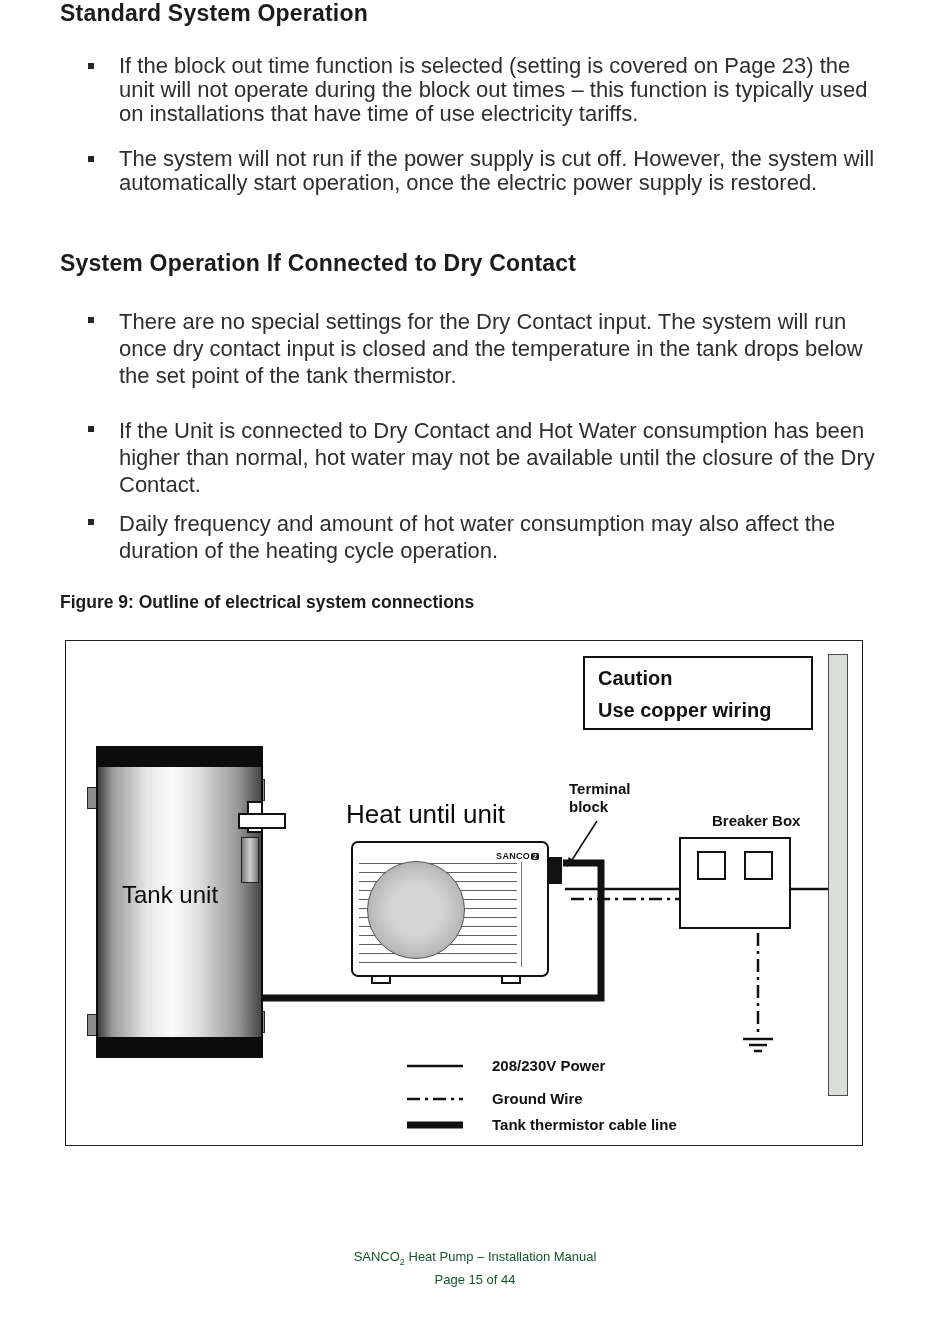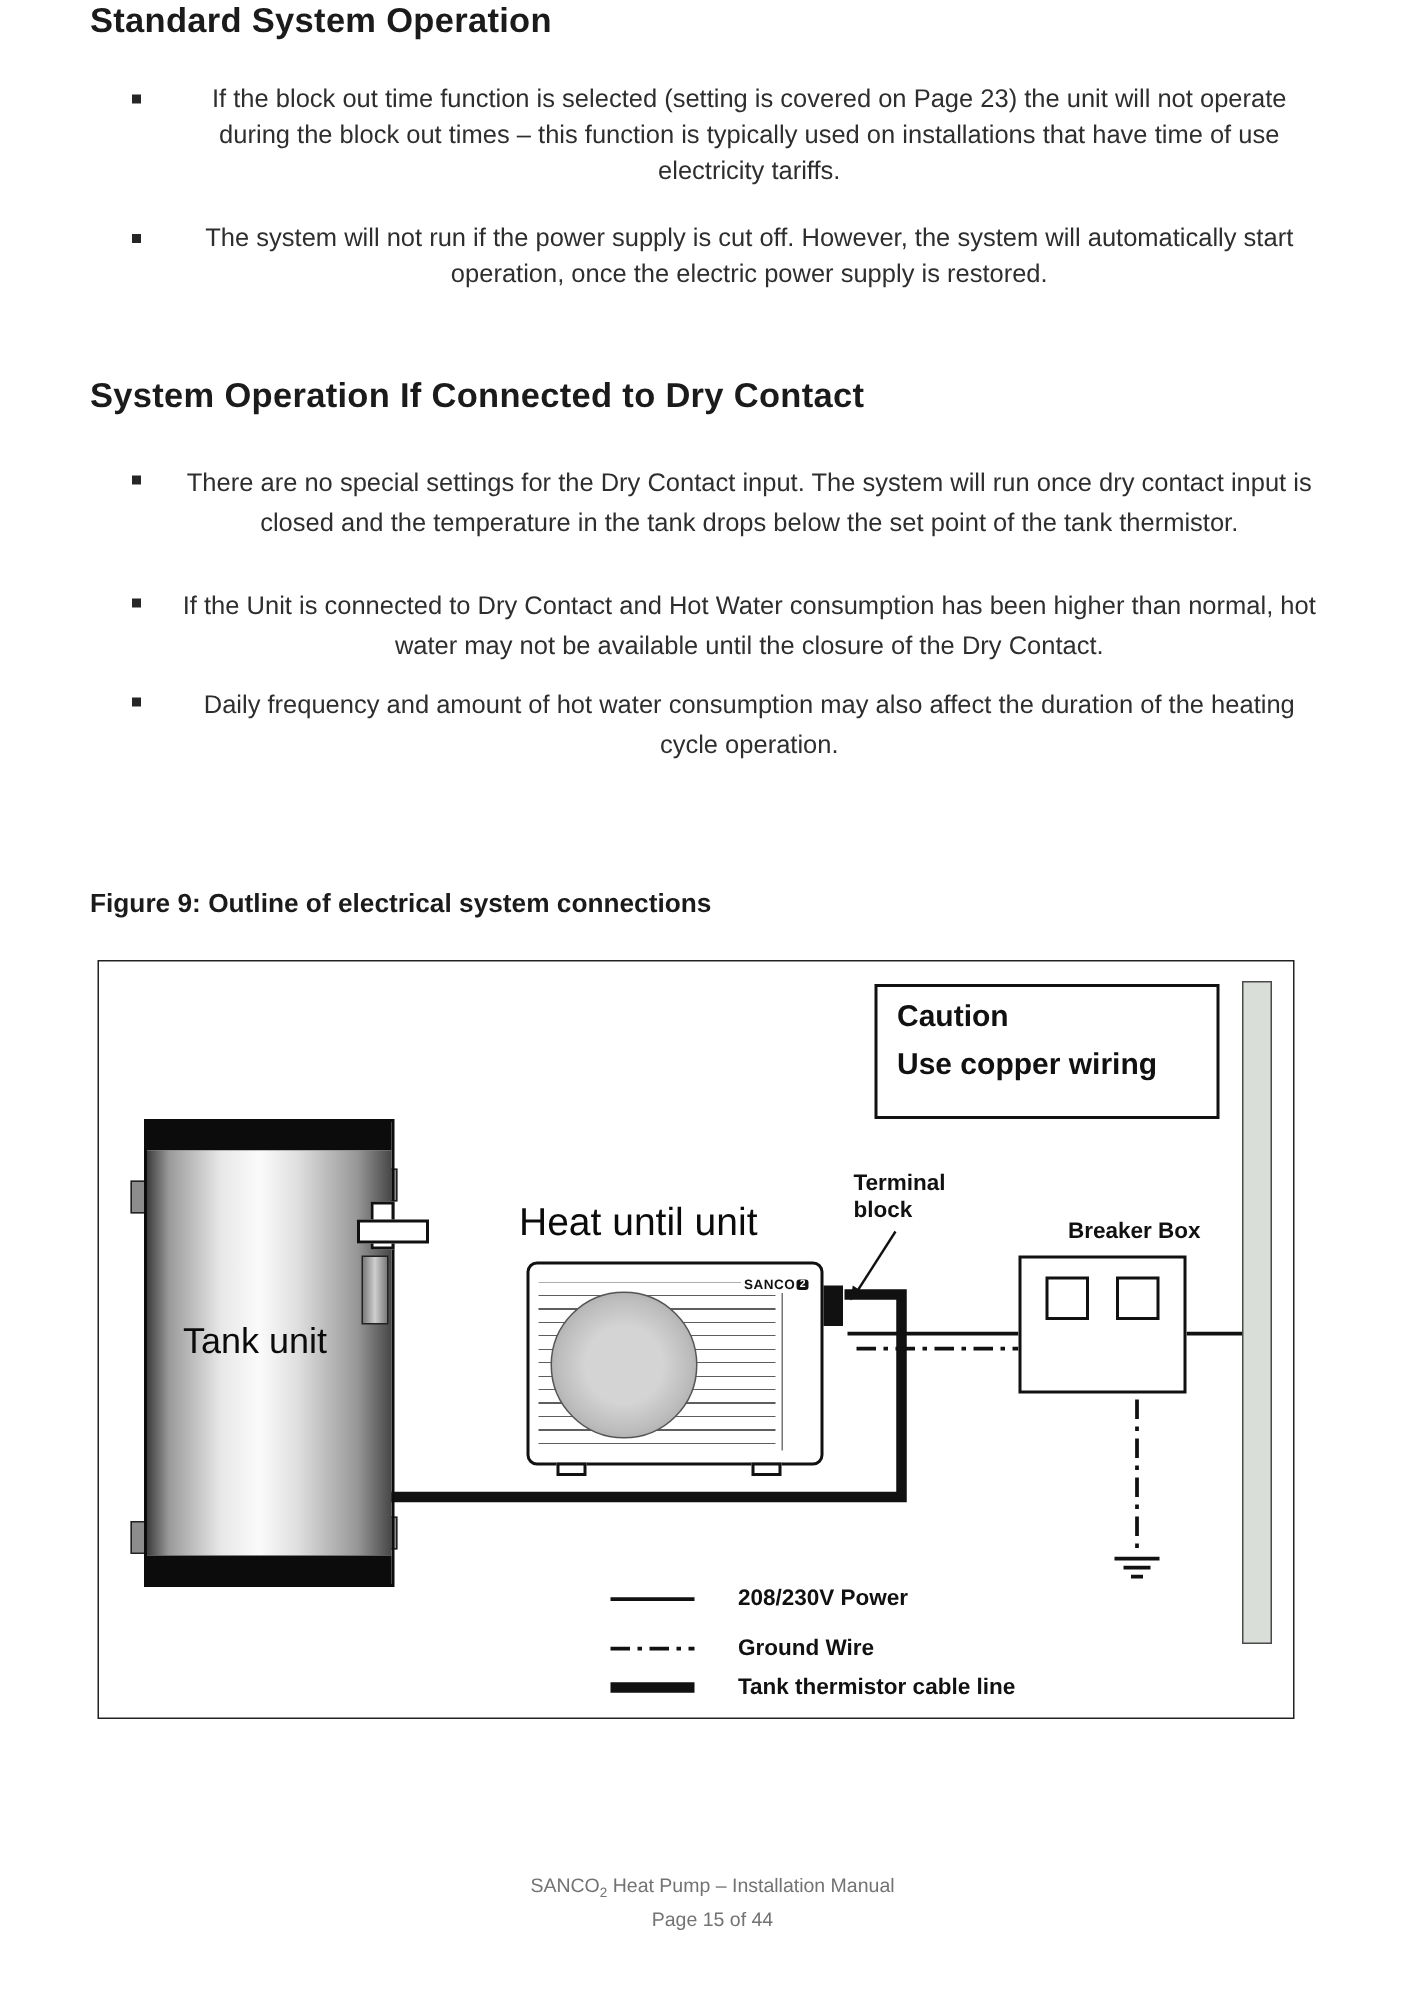--- a/index.html
+++ b/index.html
@@ -8,34 +8,34 @@
     font-family:"Liberation Sans", sans-serif;color:#2e2e2e;overflow:hidden;
   }
   .h1{
     position:absolute;left:60px;font-size:23px;font-weight:700;color:#1b1b1b;
     letter-spacing:.2px;margin:0;
   }
   .bullet-list{position:absolute;left:88px;width:792px;margin:0;padding:0;list-style:none;}
   .bullet-item{display:flex;align-items:flex-start;}
   .bullet-marker{flex:none;width:31px;padding-top:9px;}
   .bullet-marker::after{content:"";display:block;width:5.5px;height:5.5px;background:#262626;}
-  .bullet-text{font-size:17px;line-height:24px;color:#2e2e2e;text-align:center;}
+  .bullet-text{font-size:22px;line-height:24px;color:#2e2e2e;}
   .list2 .bullet-text{line-height:27px;}
   .caption{position:absolute;left:60px;font-size:17.5px;font-weight:700;color:#1b1b1b;}
 
   
   .figure-box{
     position:absolute;left:65px;top:640px;width:798px;height:506px;
     border:1.5px solid #222;box-sizing:border-box;background:#fff;
   }
   .fig-abs{position:absolute;box-sizing:border-box;}
   .wall{left:762px;top:13px;width:20px;height:442px;background:#d9ded8;border:1px solid #4a4a4a;z-index:1;}
   .wires{position:absolute;left:0;top:0;z-index:2;}
   .caution-box{
-    left:517px;top:15px;width:230px;height:90px;border:2.5px solid #111;background:#fff;
+    left:517px;top:15px;width:230px;height:74px;border:2.5px solid #111;background:#fff;
     z-index:3;padding:4px 0 0 13px;
   }
   .caution-box div{font-size:20px;font-weight:700;color:#111;line-height:32px;}
 
   .tank{left:30px;top:105px;width:167px;height:312px;border:2px solid #0c0c0c;z-index:3;}
   .tank-top{position:absolute;left:0;right:0;top:0;height:19px;background:#0c0c0c;}
   .tank-bottom{position:absolute;left:0;right:0;bottom:0;height:19px;background:#0c0c0c;}
   .tank-body{position:absolute;left:0;right:0;top:19px;bottom:19px;
     background:linear-gradient(90deg,#3c3c3c 0%,#9a9a9a 9%,#e7e7e7 30%,#fbfbfb 46%,#dedede 62%,#979797 86%,#474747 100%);}
   .tank-label{position:absolute;left:24px;top:133px;font-size:24px;color:#0b0b0b;z-index:2;}
@@ -60,21 +60,21 @@
 
   .connector{left:483px;top:216px;width:13px;height:27px;background:#111;z-index:4;}
   .terminal-label{left:503px;top:139px;font-size:15px;font-weight:700;color:#111;line-height:18px;z-index:6;}
   .breaker-label{left:646px;top:171px;font-size:15px;font-weight:700;color:#111;z-index:6;white-space:nowrap;}
   .breaker-box{left:613px;top:196px;width:112px;height:92px;border:2px solid #111;background:#fff;z-index:3;}
   .breaker-sq{position:absolute;top:12px;width:25px;height:25px;border:2px solid #111;background:#fff;}
 
   .legend-row{position:absolute;left:340px;display:flex;align-items:center;gap:28px;z-index:6;}
   .legend-label{font-size:15px;font-weight:700;color:#111;white-space:nowrap;}
 
-  .footer{position:absolute;top:1248px;left:0;width:100%;text-align:center;font-size:13px;color:#737373;line-height:17px;}
+  .footer{position:absolute;top:1248px;left:0;width:100%;text-align:center;font-size:13px;color:#14532d;line-height:17px;}
   .footer sub{font-size:9px;}
 </style>
 </head>
 <body>
 
 <div class="page">
 
   <h1 class="h1" style="top:0px;">Standard System Operation</h1>
 
   <ul class="bullet-list list1" style="top:54px;">

